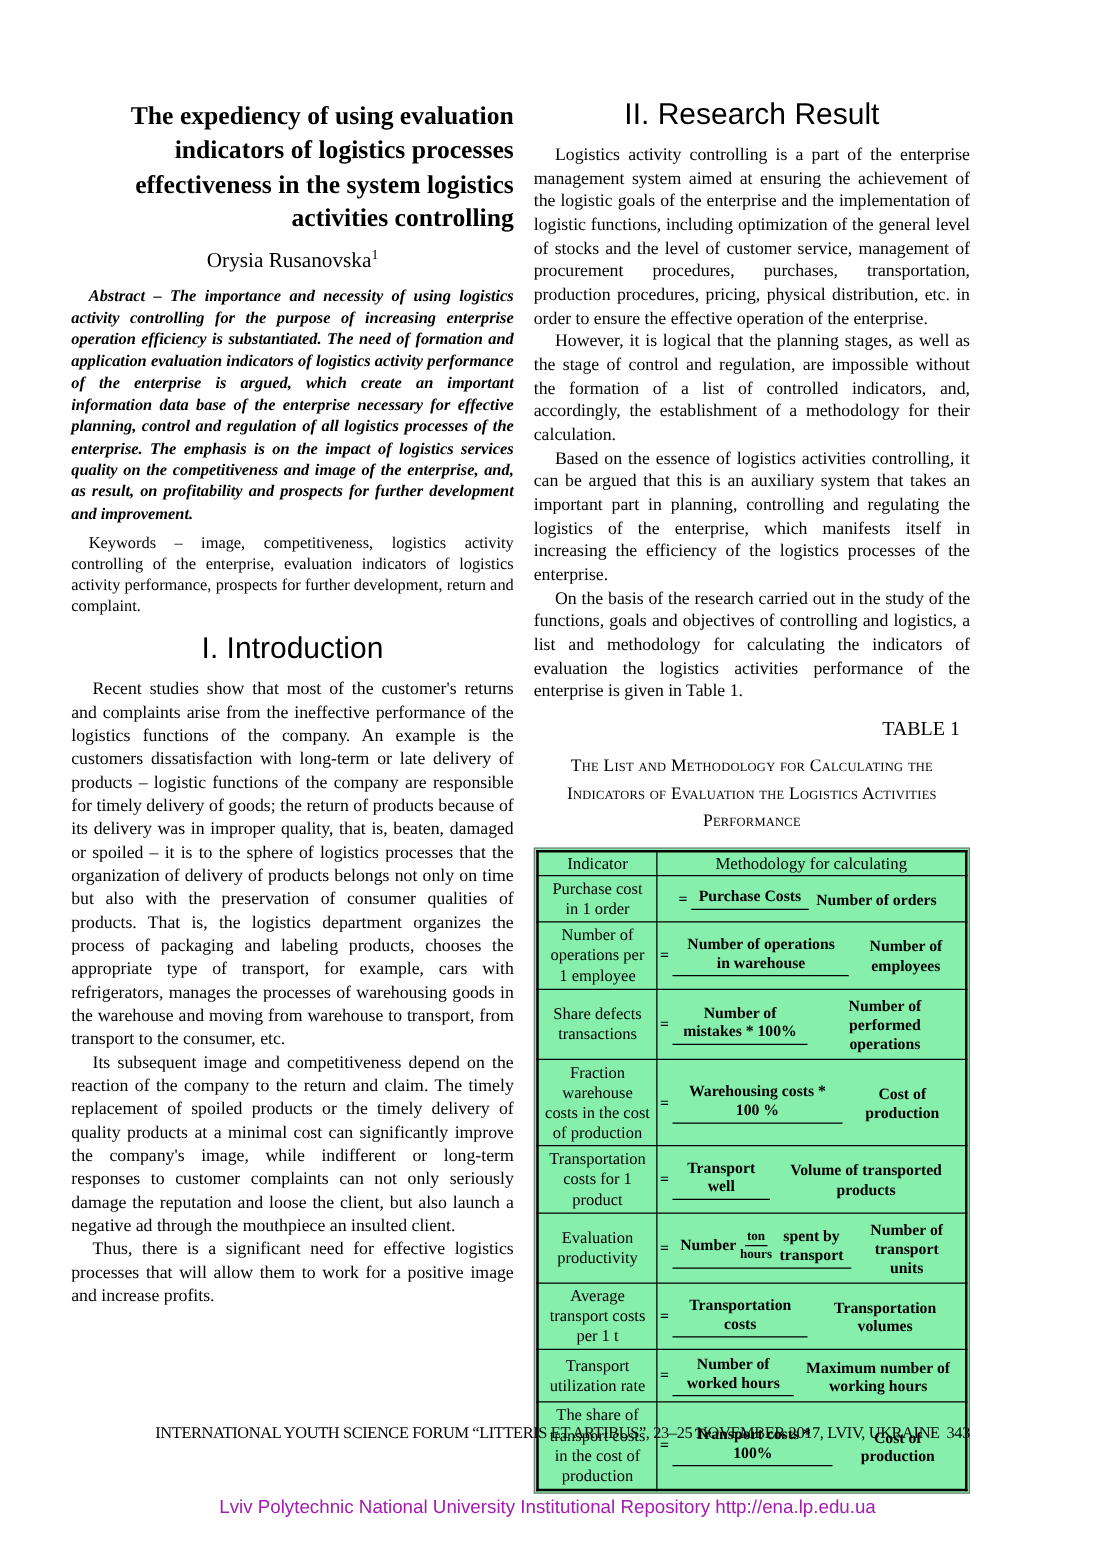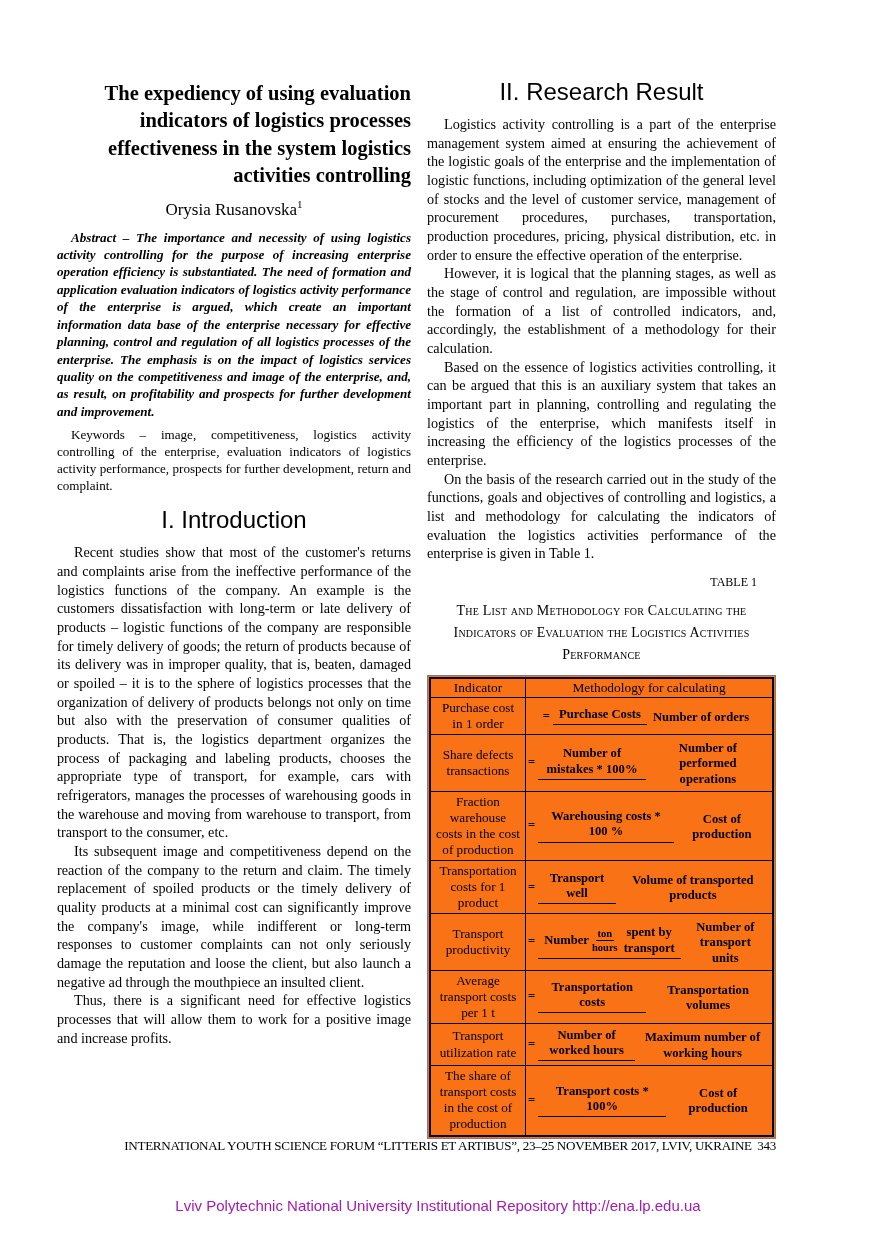--- a/index.html
+++ b/index.html
@@ -35,27 +35,27 @@
     font-family:"Liberation Sans", sans-serif;
     font-size:24px; font-weight:normal; text-align:center;
     margin:12px 0 9px 0;
   }
   .col-right .section-heading { margin-top:0; }
   .body-para {
     font-size:14.2px; text-align:justify; line-height:1.315;
     text-indent:17px; margin:0;
   }
 
-  .table-label { text-align:right; font-size:12px; margin:12px 19px 10px 0; }
+  .table-label { text-align:right; font-size:16px; margin:12px 8px 10px 0; }
   .table-caption {
     font-variant:small-caps; text-align:center;
     font-size:14px; line-height:1.55; letter-spacing:0.2px;
     margin:0 4px 10px 4px;
   }
-  .table-outer { border:1px solid #7d7d7d; padding:1px; background:#f97316; }
+  .table-outer { border:1px solid #7d7d7d; padding:1px; background:#86efac; }
   table.methods {
     border-collapse:collapse; width:100%; border:2px solid #000;
     table-layout:fixed;
   }
   table.methods th, table.methods td { border:1px solid #000; }
   th.col-ind, td.ind { width:90px; }
   th { font-size:13.4px; font-weight:normal; text-align:center; padding:1px 2px; }
   td.ind {
     font-size:13.2px; text-align:center; line-height:1.22;
     padding:2px 5px; overflow-wrap:break-word;
@@ -133,20 +133,32 @@
               <div class="formula">
                 <span class="equals">=</span>
                 <span class="frac">
                     <span class="num">Purchase Costs</span>
                     <span class="den">Number of orders</span>
                   </span>
               </div>
             </td>
           </tr>
           <tr>
+            <td class="ind">Number of operations per 1 employee</td>
+            <td class="meth">
+              <div class="formula">
+                <span class="equals">=</span>
+                <span class="frac">
+                    <span class="num">Number of operations in warehouse</span>
+                    <span class="den">Number of employees</span>
+                  </span>
+              </div>
+            </td>
+          </tr>
+          <tr>
             <td class="ind">Share defects transactions</td>
             <td class="meth">
               <div class="formula">
                 <span class="equals">=</span>
                 <span class="frac">
                     <span class="num">Number of mistakes * 100%</span>
                     <span class="den">Number of performed operations</span>
                   </span>
               </div>
             </td>
@@ -169,21 +181,21 @@
               <div class="formula">
                 <span class="equals">=</span>
                 <span class="frac">
                     <span class="num">Transport well</span>
                     <span class="den">Volume of transported products</span>
                   </span>
               </div>
             </td>
           </tr>
           <tr>
-            <td class="ind">Transport productivity</td>
+            <td class="ind">Evaluation productivity</td>
             <td class="meth">
               <div class="formula">
                 <span class="equals">=</span>
                 <span class="frac">
                   <span class="num num-flex">
                     <span>Number</span>
                     <span class="ifrac">
                         <span class="itop">ton</span>
                         <span class="ibot">hours</span>
                       </span>

